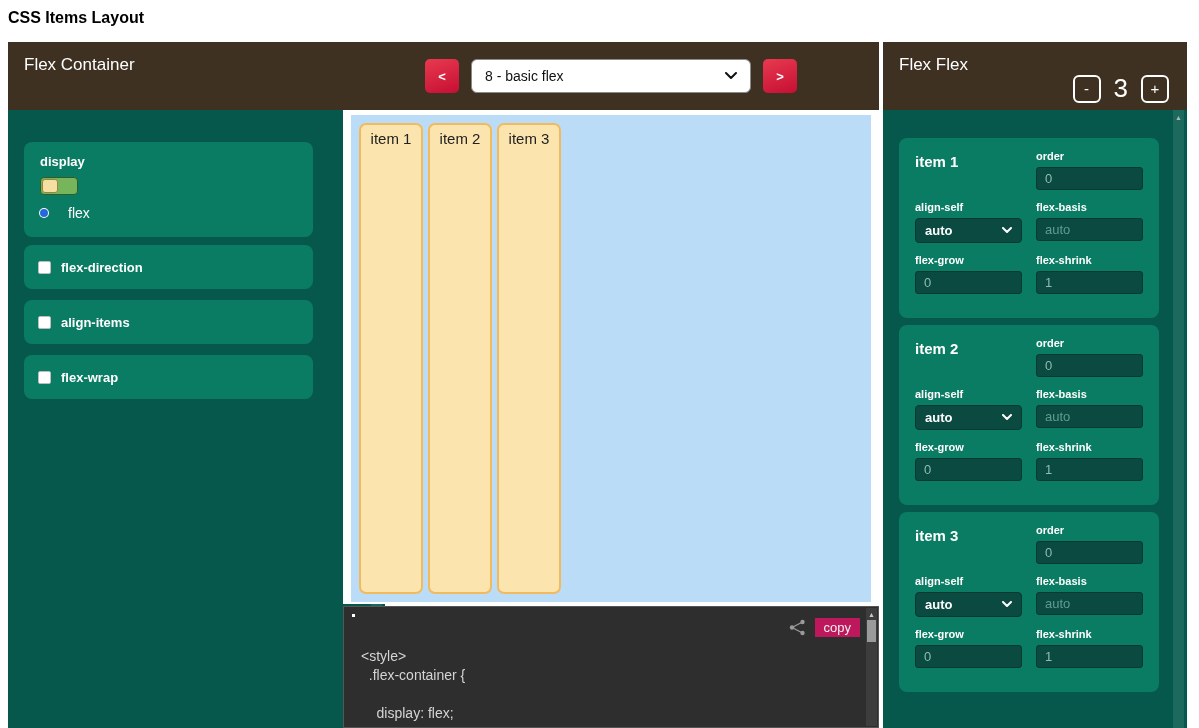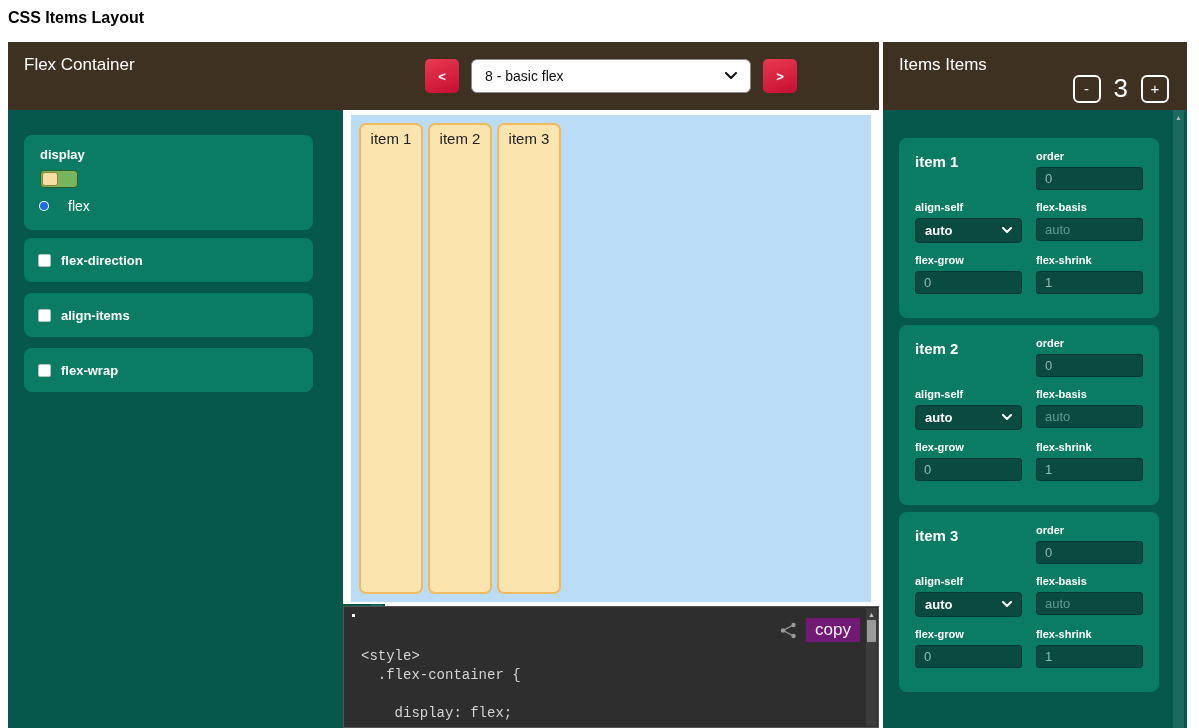--- a/index.html
+++ b/index.html
@@ -18,21 +18,21 @@
   .panel-header { position:absolute; top:0; left:0; right:0; height:68px; background:#3f3122; color:#fff; }
   .header-title { position:absolute; left:16px; top:13px; font-size:17px; }
 
   .panel-body { position:absolute; top:68px; left:0; right:0; bottom:0; background:#06584c; overflow:hidden; }
 
   .scroll-track { position:absolute; top:0; right:3px; width:11px; bottom:0; background:#1b6a5d; }
   .scroll-arrow { color:#aab7b2; font-size:7px; text-align:center; padding-top:4px; line-height:7px; }
 
   
   .card { background:#0a7c64; border-radius:8px; margin-left:16px; width:289px; }
-  .display-card { margin-top:25px; margin-bottom:8px; height:95px; padding:12px 16px; }
+  .display-card { margin-top:32px; margin-bottom:8px; height:95px; padding:12px 16px; }
   .display-label { font-weight:bold; font-size:13px; color:#fff; }
   .toggle { margin-top:8px; width:38px; height:18px; background:#76b55c; border:1px solid #2f5d2a; border-radius:4px; position:relative; }
   .toggle-knob { position:absolute; left:1px; top:1px; width:16px; height:14px; background:#f6dfa2; border:1px solid #99843f; border-radius:3px; }
   .radio-row { margin-top:10px; display:flex; align-items:center; gap:20px; }
   .radio { width:8px; height:8px; border:4px solid #2569d8; background:#fff; border-radius:50%; box-shadow:0 0 0 1px #fff; }
   .radio-label { color:#fff; font-size:14px; }
 
   .prop-card { height:44px; display:flex; align-items:center; gap:10px; padding:0 14px; margin-bottom:11px; }
   .checkbox { width:13px; height:13px; background:#fff; border:1px solid #bdbdbd; border-radius:2px; flex:none; }
   .prop-label { color:#fff; font-weight:bold; font-size:13px; }
@@ -47,24 +47,24 @@
   
   .preview-section { position:absolute; top:68px; height:494px; left:0; right:0; background:#fff; }
   .flex-preview { position:absolute; top:5px; left:8px; right:8px; bottom:2px; background:#badcf7;
     display:flex; padding:8px; gap:5px; }
   .flex-item { width:64px; flex:none; background:#fce4ae; border:2px solid #f2ba5e; border-radius:7px;
     text-align:center; padding-top:5px; font-size:15px; color:#222; }
 
   
   .code-block { position:absolute; top:564px; left:0; right:0; bottom:0; background:#2e2e2e; border:1px solid #555; }
   .code-dot { position:absolute; left:8px; top:7px; width:3px; height:3px; background:#fff; }
-  .code-pre { margin:0; padding:40px 12px 0 17px; font-family:Liberation Mono, monospace;
+  .code-pre { margin:0; padding:40px 12px 0 17px; font-family:Liberation Sans, sans-serif;
     font-size:14px; line-height:19px; color:#d4d4d4; white-space:pre; }
   .code-tools { position:absolute; top:11px; right:18px; display:flex; align-items:center; gap:9px; }
-  .copy-btn { background:#701a75; color:#f0f0f0; border:none; font-size:17px; padding:2px 9px; cursor:pointer; font-family:inherit; }
+  .copy-btn { background:#be185d; color:#f0f0f0; border:none; font-size:13px; padding:2px 9px; cursor:pointer; font-family:inherit; }
   .code-scroll { position:absolute; top:1px; right:1px; width:11px; bottom:1px; background:#3d3d3d; }
   .code-scroll .scroll-arrow { color:#c7c7c7; padding-top:3px; }
   .code-scroll-thumb { margin:2px auto 0; width:9px; height:22px; background:#9a9a9a; }
 
   
   .count-controls { position:absolute; right:18px; bottom:6px; display:flex; align-items:center; gap:13px; }
   .count-btn { width:28px; height:28px; background:transparent; border:2px solid #fff; border-radius:6px;
     color:#fff; font-size:15px; line-height:1; cursor:pointer; }
   .count-value { color:#fff; font-size:26px; }
 
@@ -159,21 +159,21 @@
     </div>
     <div class="code-scroll">
       <div class="scroll-arrow">▲</div>
       <div class="code-scroll-thumb"></div>
     </div>
   </div>
 </div>
 
 <div class="col col-right">
   <div class="panel-header">
-    <div class="header-title">Items Items</div>
+    <div class="header-title">Flex Flex</div>
     <div class="count-controls">
       <button class="count-btn">-</button>
       <span class="count-value">3</span>
       <button class="count-btn">+</button>
     </div>
   </div>
   <div class="panel-body">
     <div class="scroll-track">
       <div class="scroll-arrow">▲</div>
     </div>

